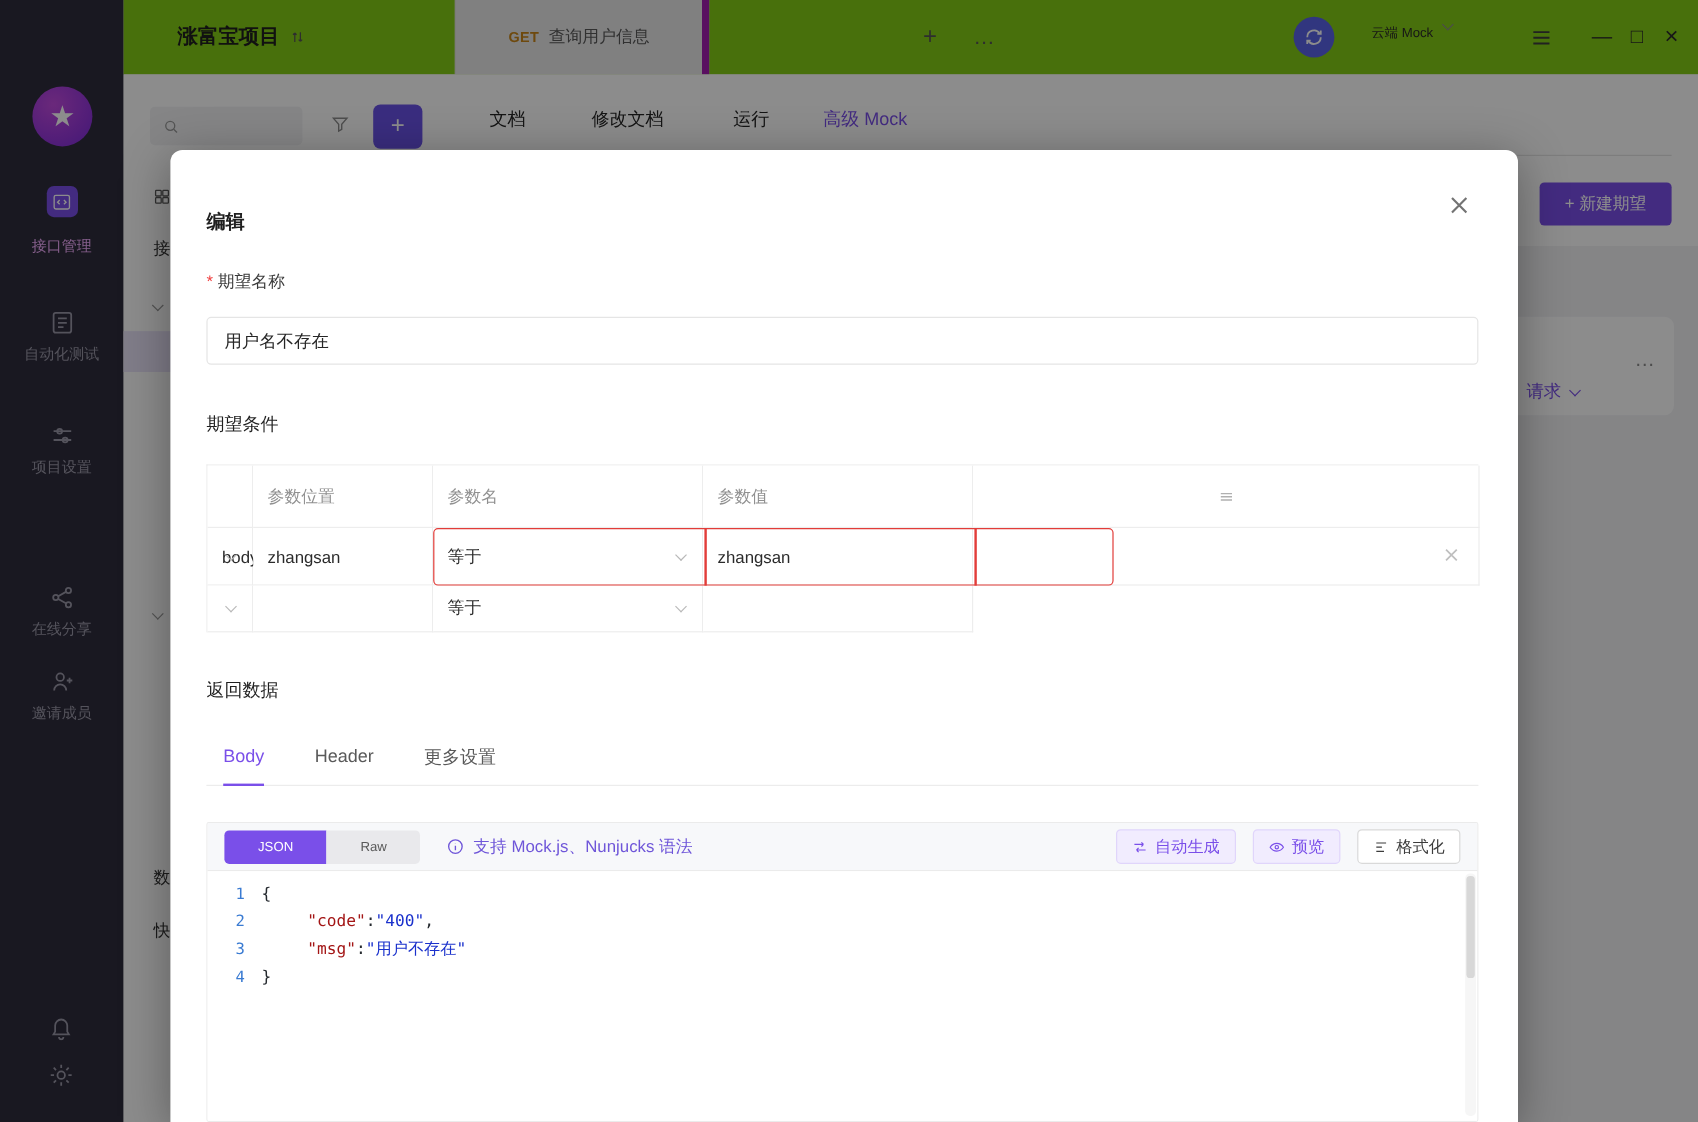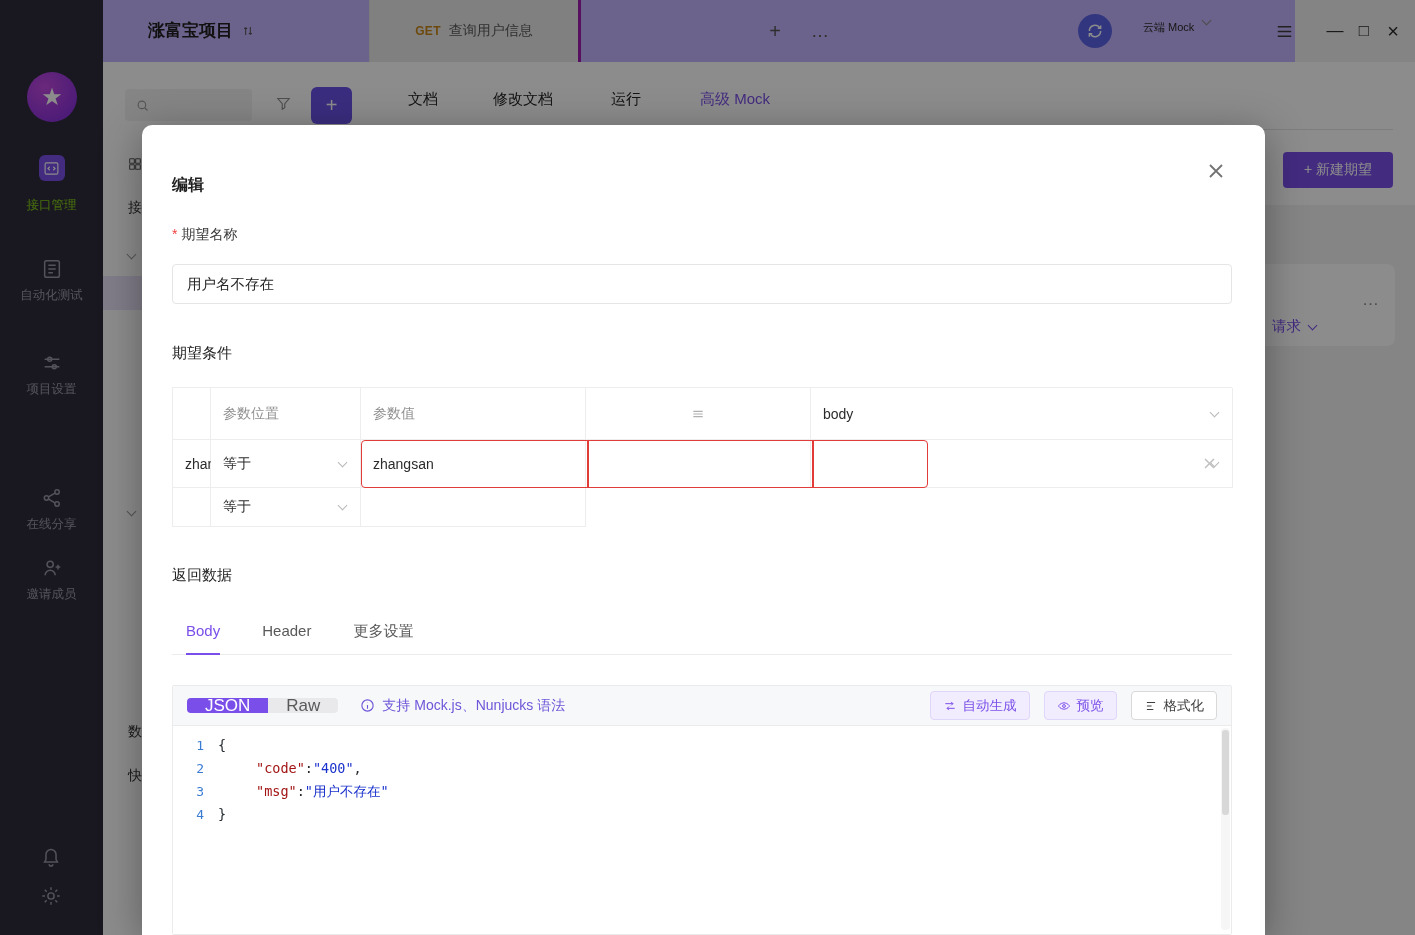--- a/index.html
+++ b/index.html
@@ -9,32 +9,32 @@
 
   
   .sidebar { position:absolute; left:0; top:0; width:103px; height:935px; background:#2f2d3d; z-index:1; }
   .logo { position:absolute; left:27px; top:72px; width:50px; height:50px; border-radius:50%;
           background:radial-gradient(circle at 35% 30%, #c24ae0, #7b2bd8);
           display:flex; align-items:center; justify-content:center; color:#fff; font-size:24px; }
   .side-item { position:absolute; left:0; width:103px; display:flex; flex-direction:column; align-items:center; gap:7px;
                color:#9a98a8; cursor:pointer; }
   .side-item svg { width:22px; height:22px; stroke:currentColor; fill:none; stroke-width:1.6; }
   .side-item .lbl { font-size:12.5px; }
-  .side-item.active { color:#84cc16;gap:16px; }
+  .side-item.active { color:#f0abfc;gap:16px; }
   .side-item.active .badge { width:26px; height:26px; border-radius:6px; background:#7a4fe9; display:flex; align-items:center; justify-content:center; color:#fff; }
   .side-item.active .badge svg { width:17px; height:17px; }
   .side-bottom { position:absolute; left:40px; color:#9a98a8; cursor:pointer; }
   .side-bottom svg { width:22px; height:22px; stroke:currentColor; fill:none; stroke-width:1.6; }
 
   
-  .topbar { position:absolute; left:103px; top:0; width:1192px; height:62px; background:#c4b5fd; z-index:1; }
+  .topbar { position:absolute; left:103px; top:0; width:1312px; height:62px; background:#84cc16; z-index:1; }
   .project { position:absolute; left:45px; top:19px; display:flex; align-items:center; gap:8px; font-size:17px; font-weight:bold; color:#1f1f1f; cursor:pointer; }
   .project svg { width:14px; height:14px; stroke:#555; fill:none; stroke-width:1.8; }
   .tab { position:absolute; top:0; height:62px; display:flex; align-items:center; justify-content:center; gap:8px; cursor:pointer; }
-  .tab-get { left:266px; width:212px; background:#e9e9ea; border-left:1px solid #e0e0e1; border-right:3px solid #a21caf; }
+  .tab-get { left:276px; width:212px; background:#e9e9ea; border-left:1px solid #e0e0e1; border-right:6px solid #a21caf; }
   .tab-post { left:477px; width:161px; background:#ffffff; }
   .method { font-size:12px; font-weight:bold; letter-spacing:.3px; }
   .method.get { color:#c8861a; }
   .method.post { color:#ee8f22; }
   .tab-lbl { font-size:14px; color:#595959; }
   .tab-post .tab-lbl { color:#262626; font-size:14.5px; }
   .dot { width:7px; height:7px; border-radius:50%; background:#7a4fe9; }
   .tab-add { position:absolute; left:655px; top:0; width:34px; height:62px; display:flex; align-items:center; justify-content:center; font-size:20px; color:#555; cursor:pointer; }
   .tab-more { position:absolute; left:700px; top:0; width:34px; height:62px; display:flex; align-items:center; justify-content:center; font-size:18px; color:#555; cursor:pointer; }
   .sync-btn { position:absolute; left:975px; top:14px; width:34px; height:34px; border-radius:50%; background:#5a63e8; display:flex; align-items:center; justify-content:center; cursor:pointer; }
@@ -102,21 +102,21 @@
   .clear-x svg { width:13px; height:13px; stroke:#bfbfbf; stroke-width:1.8; }
 
   
   .body-tabs { position:absolute; left:30px; top:497px; width:1060px; border-bottom:1px solid #ececec; padding-left:14px; display:flex; gap:42px; }
   .btab { font-size:15px; color:#595959; padding-bottom:13px; cursor:pointer; }
   .btab.active { color:#7a4fe9; border-bottom:2px solid #7a4fe9; margin-bottom:-1px; }
 
   
   .editor { position:absolute; left:30px; top:560px; width:1060px; height:250px; border:1px solid #ebebeb; border-radius:2px; }
   .ed-toolbar { height:40px; background:#f7f8fa; border-bottom:1px solid #ebebeb; display:flex; align-items:center; padding:0 14px; }
-  .seg { height:15px; display:flex; align-items:center; padding:0 18px; font-size:17px; cursor:pointer; }
+  .seg { height:28px; display:flex; align-items:center; padding:0 28px; font-size:11px; cursor:pointer; }
   .seg.json { background:#7a4fe9; color:#fff; border-radius:4px 0 0 4px; }
   .seg.raw { background:#e9e9ec; color:#595959; border-radius:0 4px 4px 0; }
   .hint { margin-left:22px; display:flex; align-items:center; gap:7px; color:#6f56d9; font-size:14px; }
   .hint svg { width:15px; height:15px; stroke:#6f56d9; fill:none; stroke-width:1.8; }
   .ed-spacer { flex:1; }
   .act { height:29px; display:flex; align-items:center; gap:6px; padding:0 12px; border-radius:4px; font-size:13.5px; cursor:pointer; margin-left:14px; font-family:inherit; }
   .act svg { width:14px; height:14px; fill:none; stroke-width:1.7; }
   .act.purple { background:#f1ecfe; border:1px solid #e0d5fb; color:#7a4fe9; }
   .act.purple svg { stroke:#7a4fe9; }
   .act.plain { background:#fff; border:1px solid #d9d9d9; color:#3c3c3c; }
@@ -248,21 +248,21 @@
     </div>
     <div class="filter">
       <svg viewBox="0 0 24 24">
           <path d="M4 5h16l-6.2 7.2V18l-3.6 2v-7.8z"></path>
         </svg>
     </div>
     <button class="addbtn">+</button>
     <span class="doctab" style="left:305px">文档</span>
     <span class="doctab" style="left:390px">修改文档</span>
     <span class="doctab" style="left:508px">运行</span>
-    <span class="doctab active" style="left:597px">高级 Mock</span>
+    <span class="doctab active" style="left:583px">高级 Mock</span>
   </div>
   <div class="subbar-line"></div>
 
   <div class="content-bg"></div>
   <div class="right-panel"></div>
   <div class="tree-hl"></div>
 
   <div class="tree-el" style="left:127px; top:156px;">
     <svg viewBox="0 0 24 24">
         <rect x="4" y="4" width="7" height="7" rx="1"></rect>
@@ -300,20 +300,21 @@
       <span class="req-star">*</span><span>期望名称</span>
     </div>
     <input class="name-input" value="用户名不存在" style="">
 
     <div class="sec-title cond">期望条件</div>
 
     <div class="cond-table">
 
       <div class="t-cell th center"></div>
       <div class="t-cell th">参数位置</div>
+      <div class="t-cell th">参数名</div>
       <div class="t-cell th">参数值</div>
 
       <div class="t-cell center">
         <svg class="handle" viewBox="0 0 24 24">
             <path d="M5 8h14M5 12h14M5 16h14"></path>
           </svg>
       </div>
       <div class="t-cell">
         <span>body</span>
           <i class="chev"></i>

